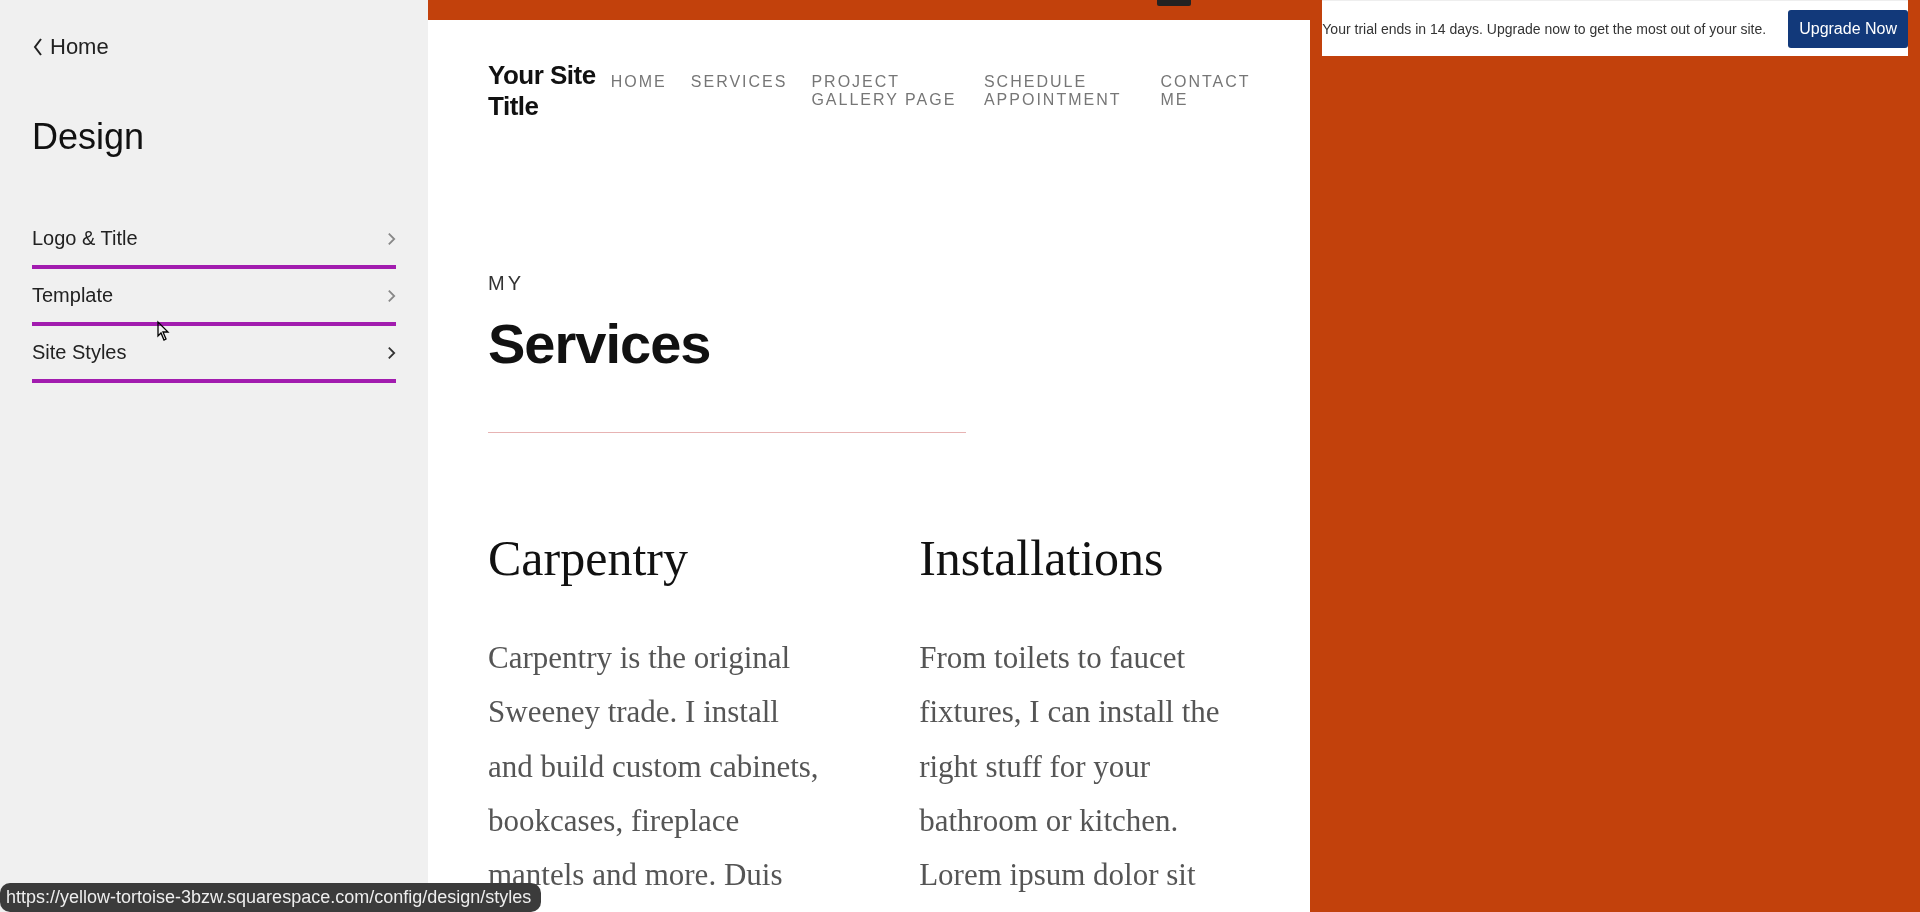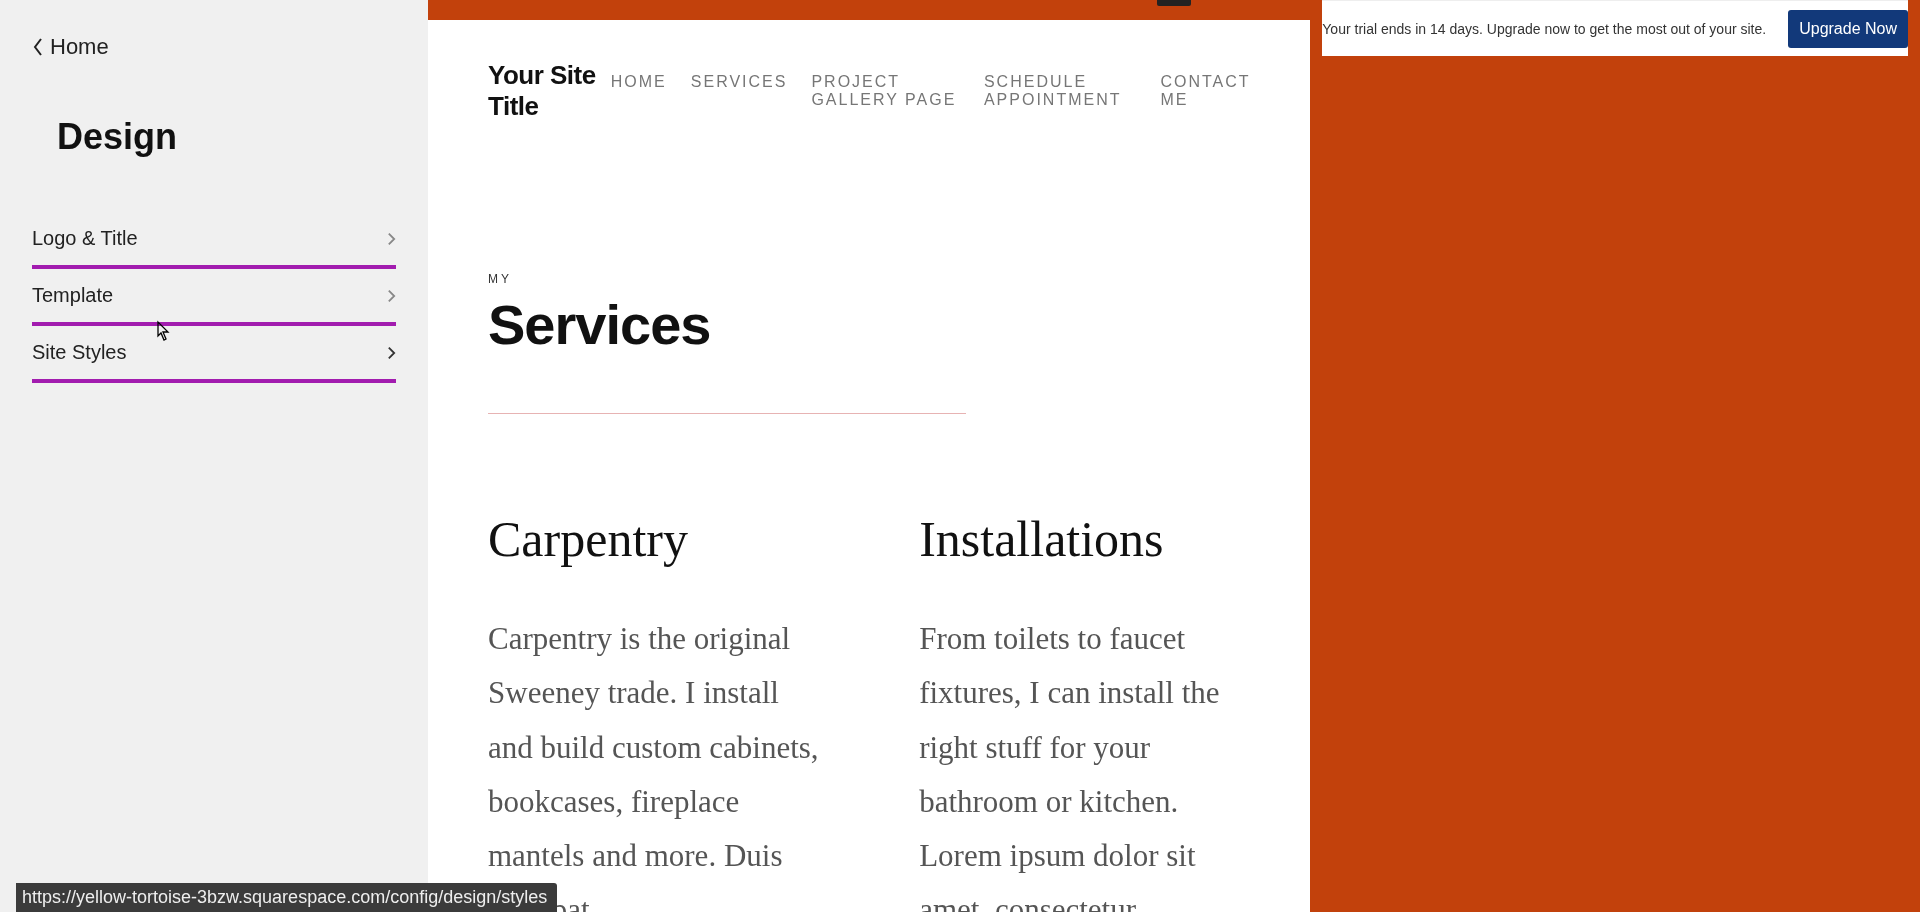--- a/index.html
+++ b/index.html
@@ -29,50 +29,50 @@
     cursor: pointer;
     margin-bottom: 56px;
   }
   .back-row svg { width: 12px; height: 20px; stroke: #222; stroke-width: 2; fill: none; margin-right: 6px; }
   .back-label {
     font-size: 22px;
     color: #222;
   }
   .panel-title {
     font-size: 36px;
-    font-weight: 700;
+    font-weight: 400;
     color: #111;
     margin-bottom: 54px;
-    margin-left: 25px;
   }
   .menu-group { margin-bottom: 28px; }
   .menu-item {
     display: flex;
     align-items: center;
     justify-content: space-between;
     height: 57px;
     border-bottom: 4px solid #a21caf;
     cursor: pointer;
     font-size: 20px;
     color: #222;
   }
   .menu-item:first-child { border-top: 1px solid transparent; }
   .menu-item svg { width: 9px; height: 16px; stroke: #888; stroke-width: 2; fill: none; }
   .menu-item.active svg { stroke: #333; }
   .menu-group.first .menu-item:first-child { border-top: none; }
   .status-url {
     position: fixed;
-    left: 16px;
+    left: 0;
     bottom: 0;
     background: #3b3b3b;
     color: #eee;
     font-size: 18px;
     padding: 4px 10px 4px 6px;
     border-top-right-radius: 3px;
     font-family: Arial, sans-serif;
+    border-radius: 10px;
   }
   
   .preview-wrap {
     flex: 1;
     position: relative;
     background: #c2410c;
     display: flex;
     flex-direction: row;
   }
   .tab-handle {
@@ -113,25 +113,25 @@
     font-size: 16px;
     letter-spacing: 2px;
     color: #767676;
     cursor: pointer;
     font-family: Arial, sans-serif;
   }
   .content {
     padding: 100px 60px 0 60px;
   }
   .eyebrow {
-    font-size: 12px;
+    font-size: 20px;
     letter-spacing: 3px;
     color: #333;
     font-family: Arial, sans-serif;
-    margin-bottom: 6px;
+    margin-bottom: 16px;
   }
   .page-heading {
     font-family: Arial, sans-serif;
     font-size: 56px;
     font-weight: 900;
     color: #111;
     letter-spacing: -1px;
     margin-bottom: 56px;
   }
   .divider {

